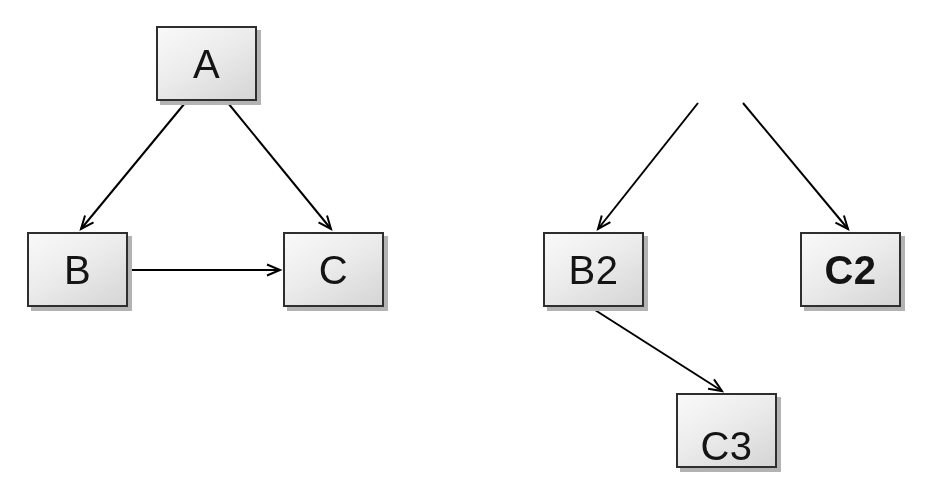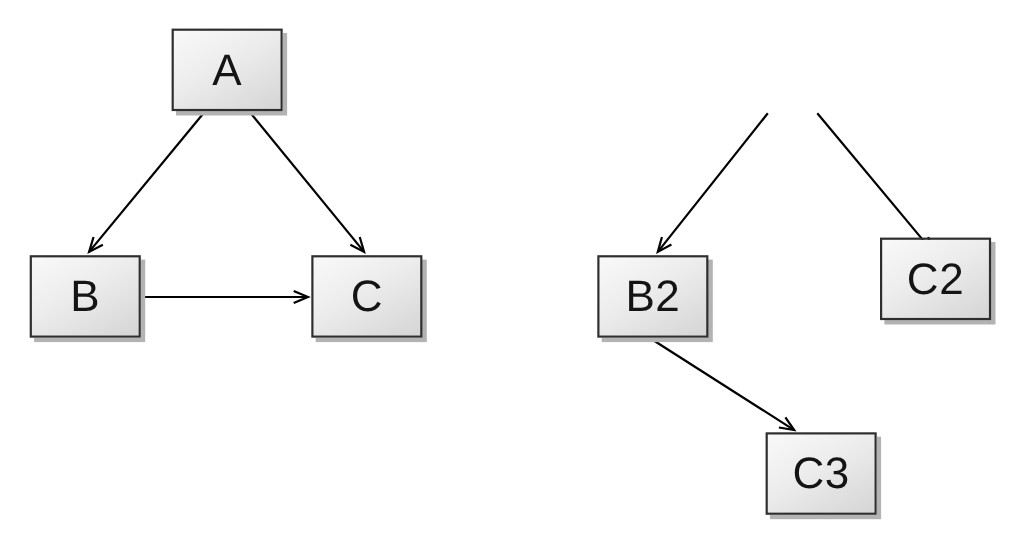--- a/index.html
+++ b/index.html
@@ -45,22 +45,22 @@
     letter-spacing: 0.5px;
     user-select: none;
   }
   
   .node-a  { left: 156px; top: 26px;  }
   .node-b  { left: 27px;  top: 232px; }
   .node-c  { left: 283px; top: 232px; }
   
   .node-a2 { left: 669px; top: 27px;  }
   .node-b2 { left: 543px; top: 232px; }
-  .node-c2 { left: 800px; top: 216px; }
-  .node-c3 { left: 696px; top: 393px; }
+  .node-c2 { left: 800px; top: 232px; font-weight: bold; }
+  .node-c3 { left: 676px; top: 393px; align-items: flex-end; }
 </style>
 </head>
 <body>
 
 <div class="canvas">
 
   <svg class="edges-layer" width="940" height="504" viewBox="0 0 940 504" xmlns="http://www.w3.org/2000/svg">
     <defs>
       <marker id="arrowhead" markerUnits="userSpaceOnUse" markerWidth="18" markerHeight="16" refX="15" refY="7.5" orient="auto">
         <path d="M2,2 L15,7.5 L2,13" fill="none" stroke="#000000" stroke-width="2"></path>

